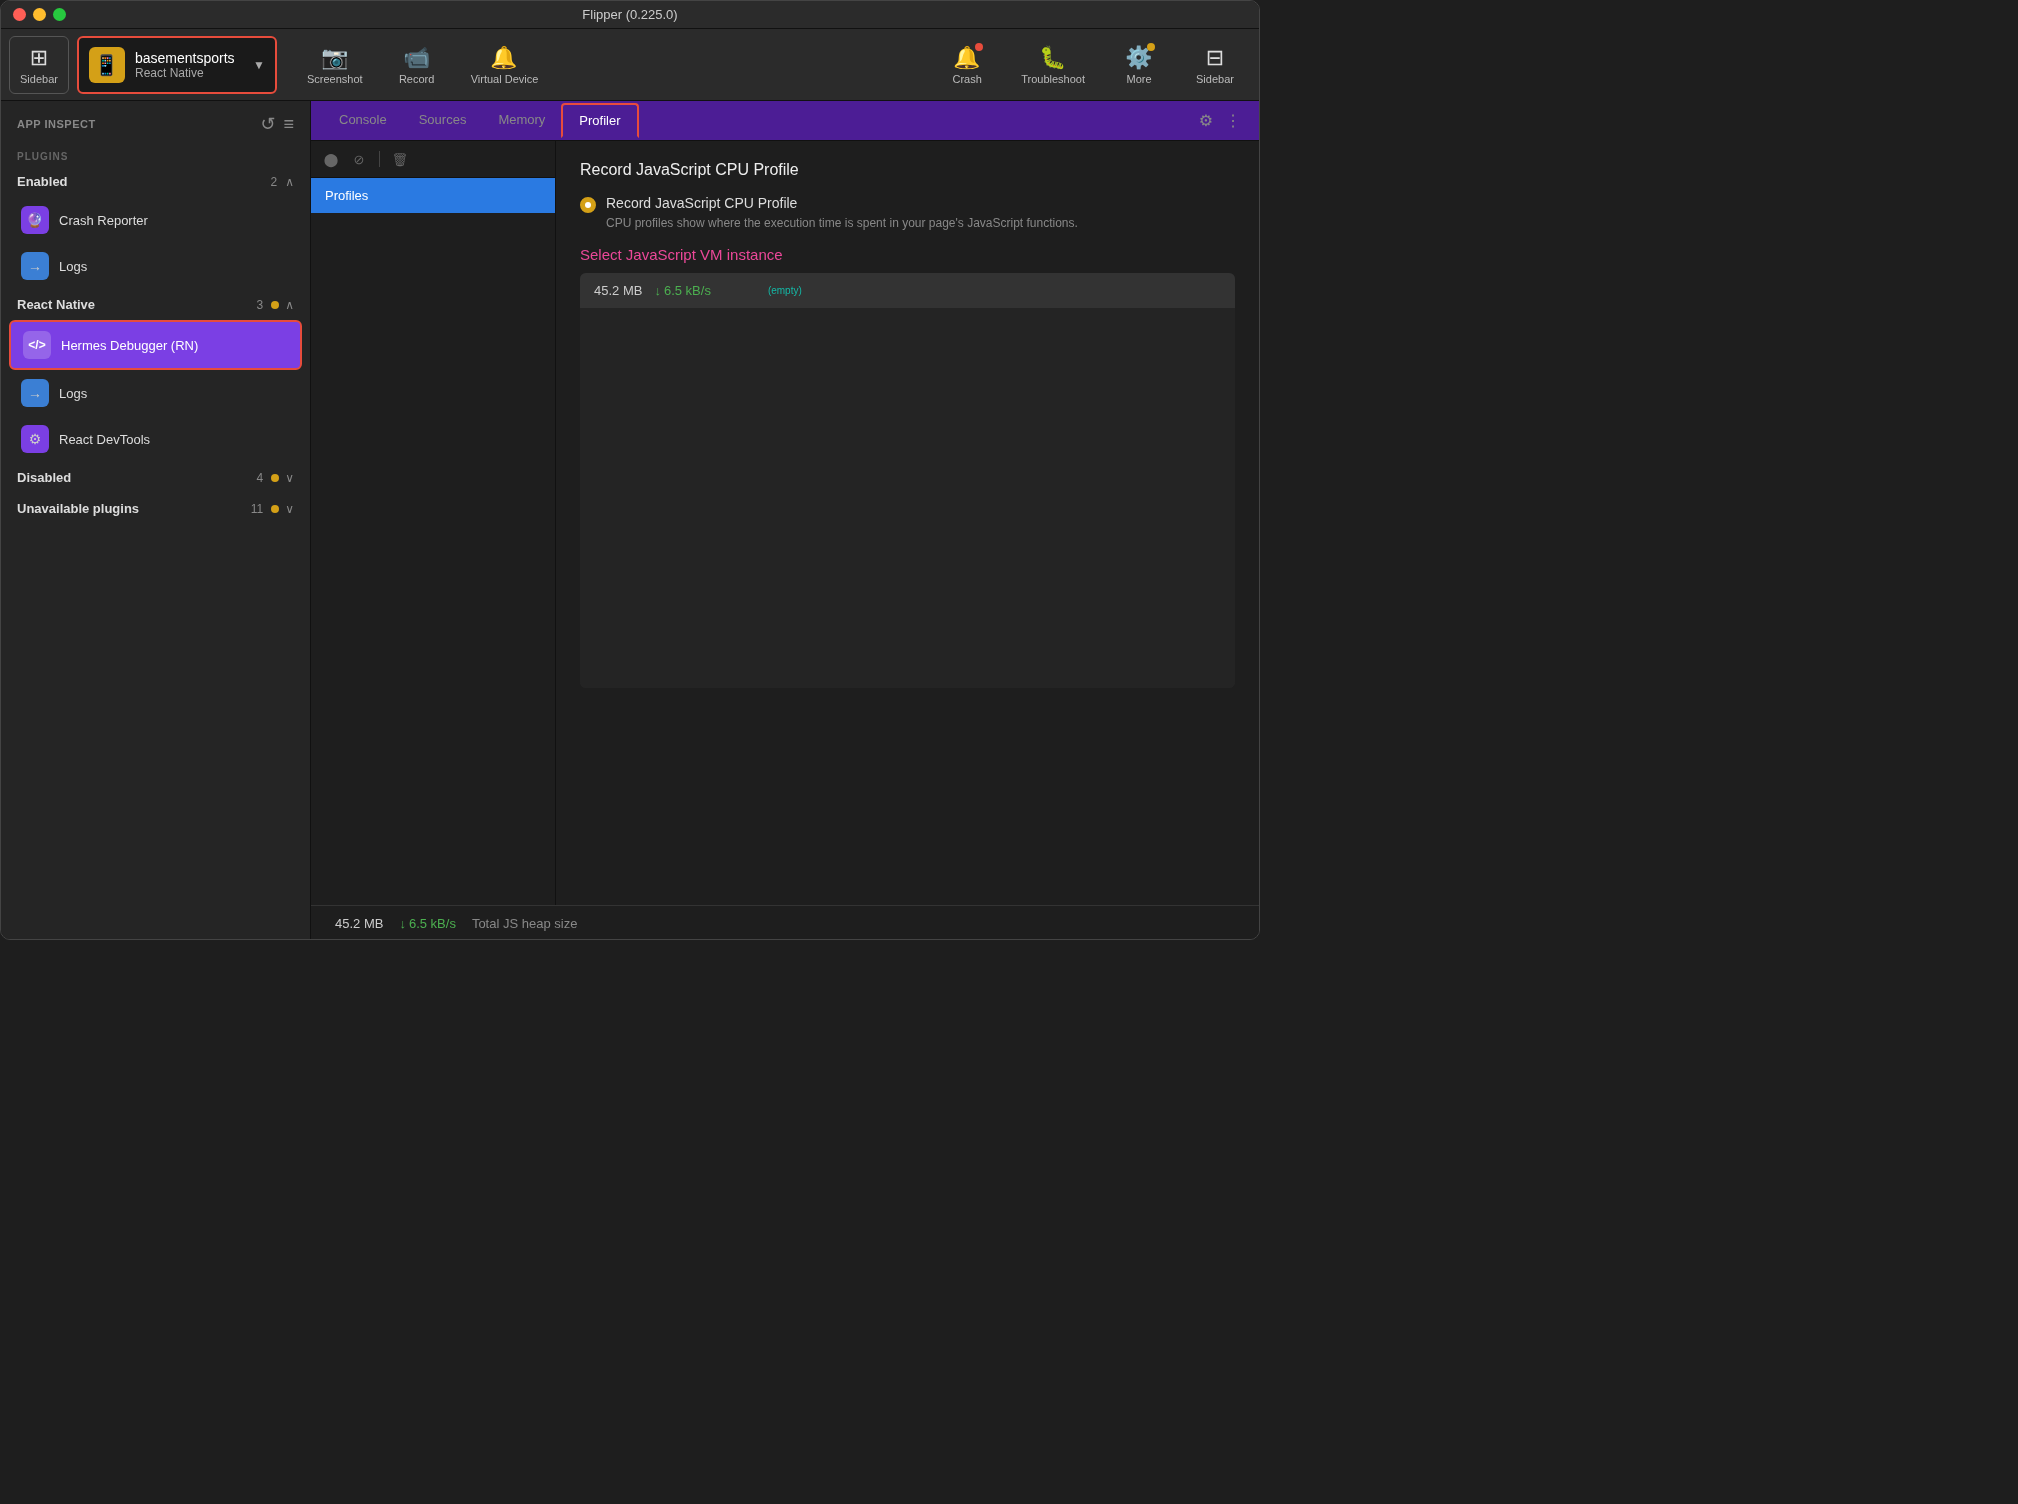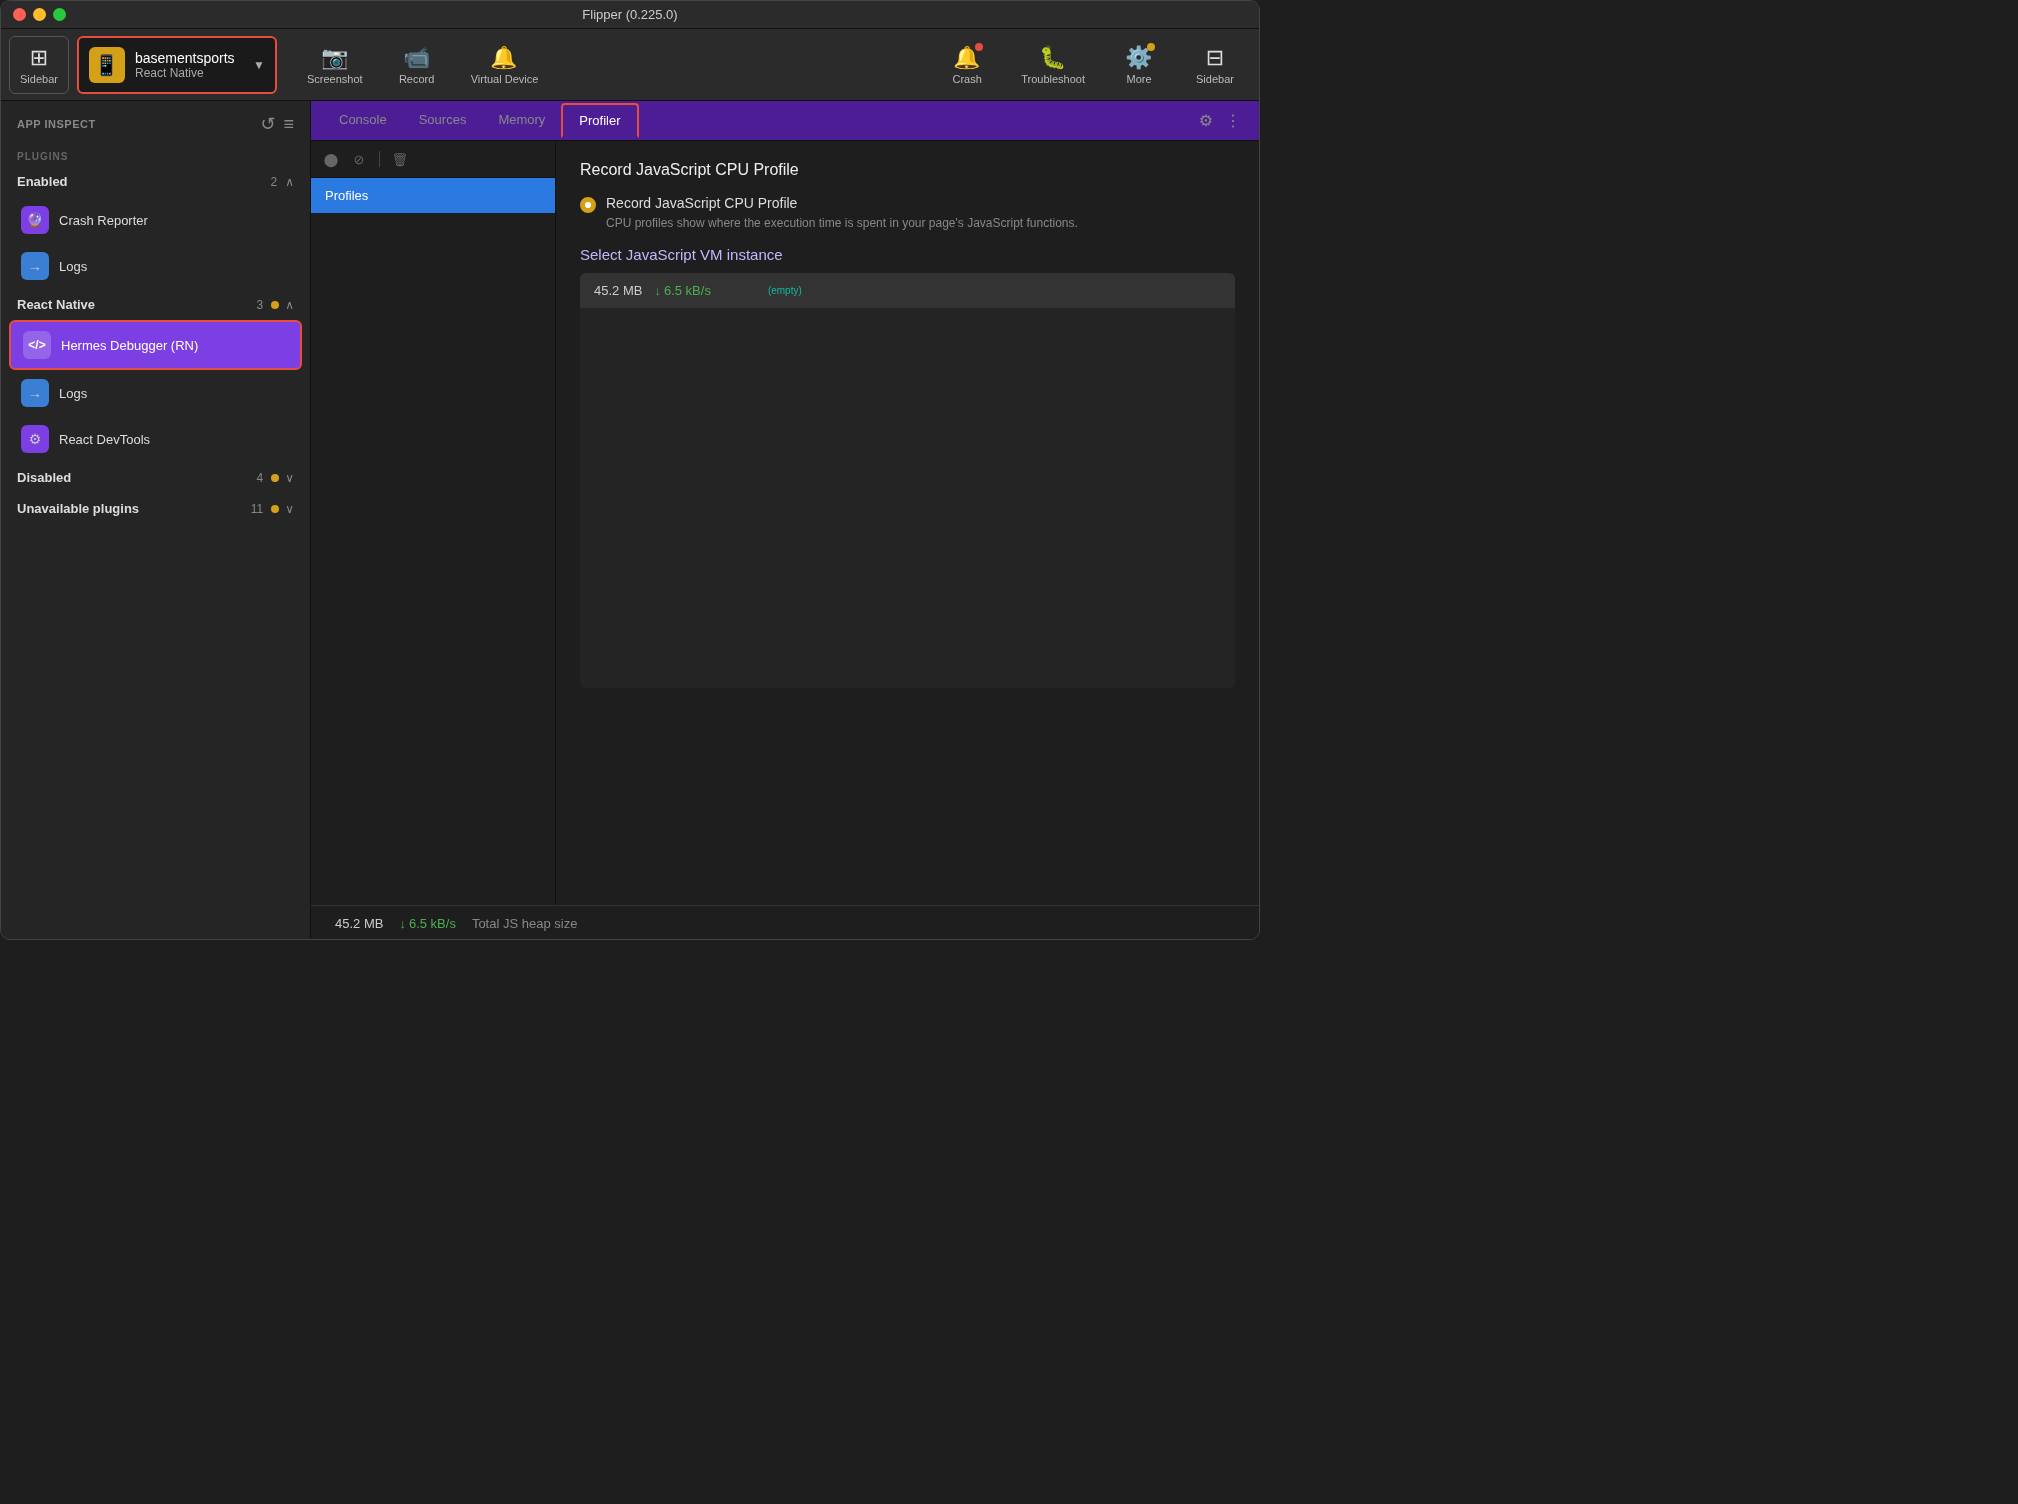--- a/index.html
+++ b/index.html
@@ -387,21 +387,21 @@
       margin-bottom: 4px;
     }
     .radio-desc {
       font-size: 12px;
       color: #888;
       line-height: 1.4;
     }
 
     .vm-section-title {
       font-size: 15px;
-      color: #c4b5fd;
+      color: #ec4899;
       font-weight: 500;
       margin: 4px 0 10px;
     }
     .vm-instance-panel {
       background: #2a2a2a;
       border-radius: 6px;
       overflow: hidden;
     }
     .vm-instance-header {
       display: flex;

